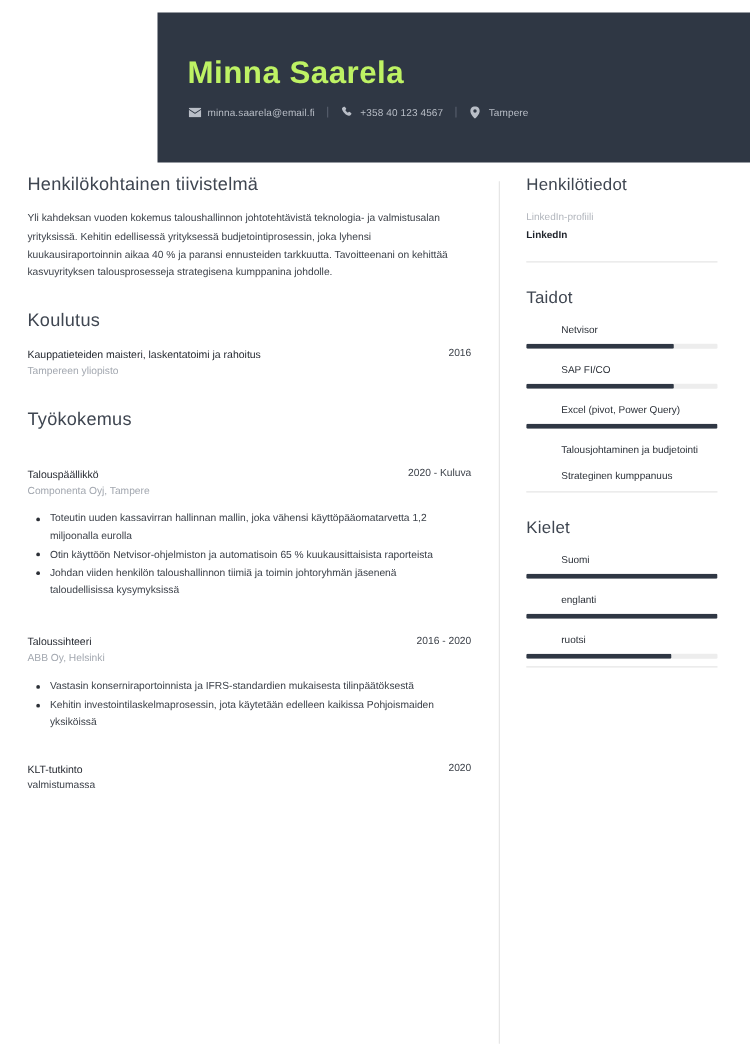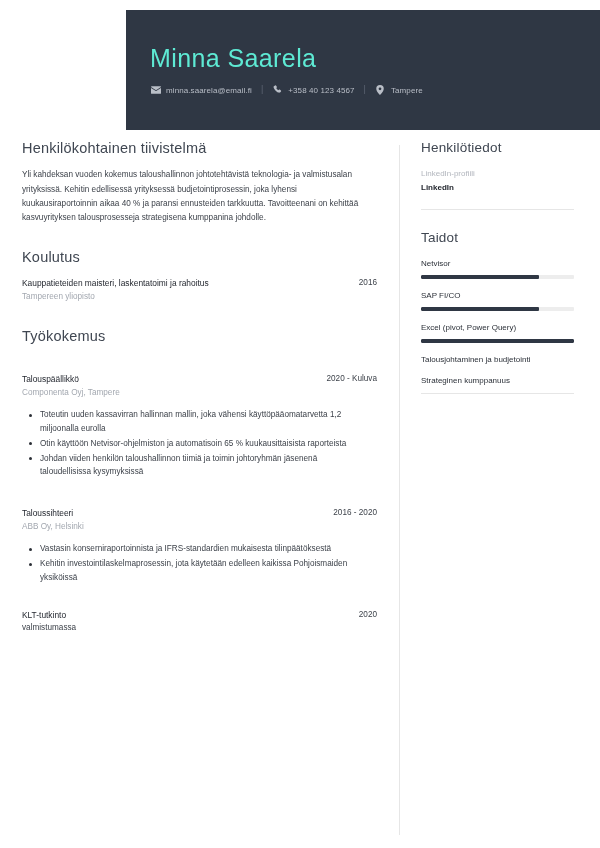--- a/index.html
+++ b/index.html
@@ -28,23 +28,23 @@
     right: 0;
     height: 120px;
     background: #2f3744;
     box-sizing: border-box;
     padding: 0 0 0 24px;
     display: flex;
     flex-direction: column;
     justify-content: center;
   }
   .full-name {
-    color: #5eead4;
+    color: #bef264;
     font-size: 25px;
-    font-weight: 400;
+    font-weight: 700;
     letter-spacing: 0.4px;
     line-height: 1.1;
     margin: 0 0 12px 0;
   }
   .contact-row {
     display: flex;
     align-items: center;
     flex-wrap: nowrap;
   }
   .contact-item {
@@ -199,20 +199,21 @@
     background: #e6e6e6;
     margin: 14px 0 0 0;
     width: 153px;
   }
   .skill { margin-bottom: 11px; }
   .skill-name {
     font-size: 8px;
     color: #2b3038;
     line-height: 1.5;
     margin-bottom: 5px;
+    margin-left: 28px;
   }
   .bar-track {
     position: relative;
     width: 153px;
     height: 4px;
     background: #ededed;
     border-radius: 1px;
     overflow: hidden;
   }
   .bar-fill {
@@ -376,16 +377,41 @@
         <div class="skill skill-nobar">
           <div class="skill-name">Talousjohtaminen ja budjetointi</div>
         </div>
 
         <div class="skill skill-nobar">
           <div class="skill-name">Strateginen kumppanuus</div>
           <div class="rule-only"></div>
         </div>
       </div>
 
+      <div class="section-r">
+        <h2 class="sec-title-r">Kielet</h2>
+
+        <div class="skill">
+          <div class="skill-name">Suomi</div>
+          <div class="bar-track">
+            <div class="bar-fill" style="width: 100%;"></div>
+          </div>
+        </div>
+
+        <div class="skill">
+          <div class="skill-name">englanti</div>
+          <div class="bar-track">
+            <div class="bar-fill" style="width: 100%;"></div>
+          </div>
+        </div>
+
+        <div class="skill">
+          <div class="skill-name">ruotsi</div>
+          <div class="bar-track">
+            <div class="bar-fill" style="width: 76%;"></div>
+          </div>
+          <div class="rule-only"></div>
+        </div>
+      </div>
 
     </div>
   </div>
 </div>
 
 </body></html>

